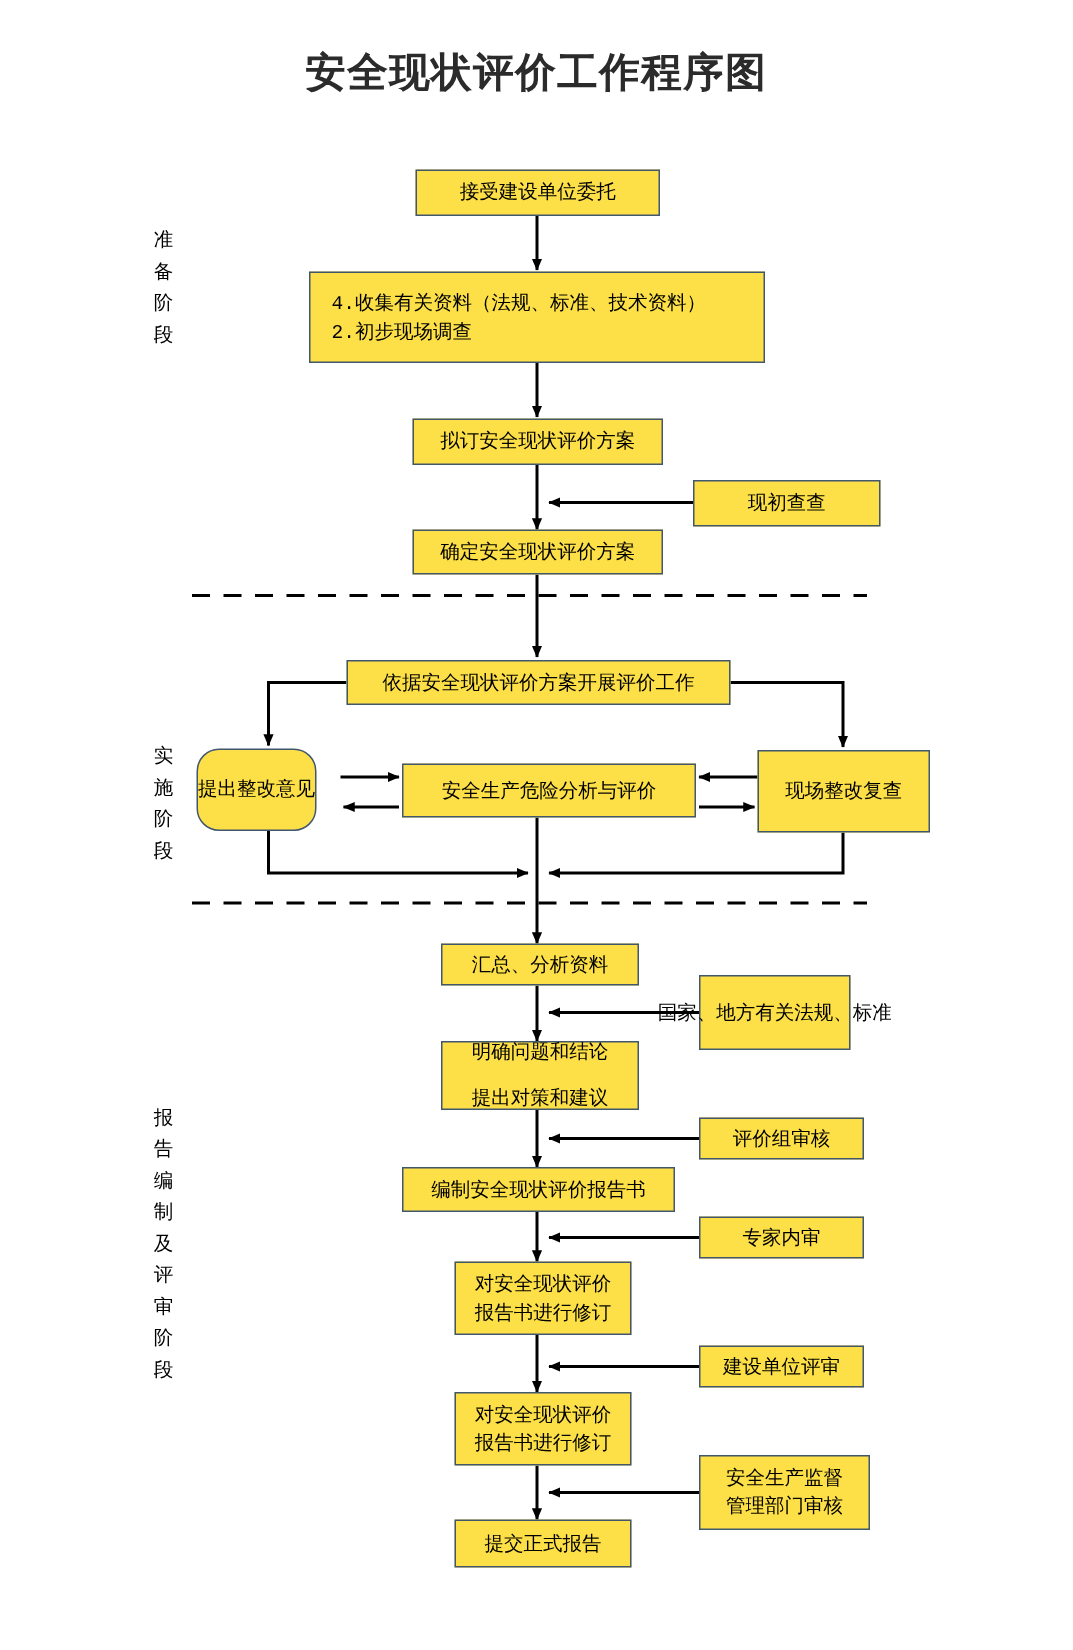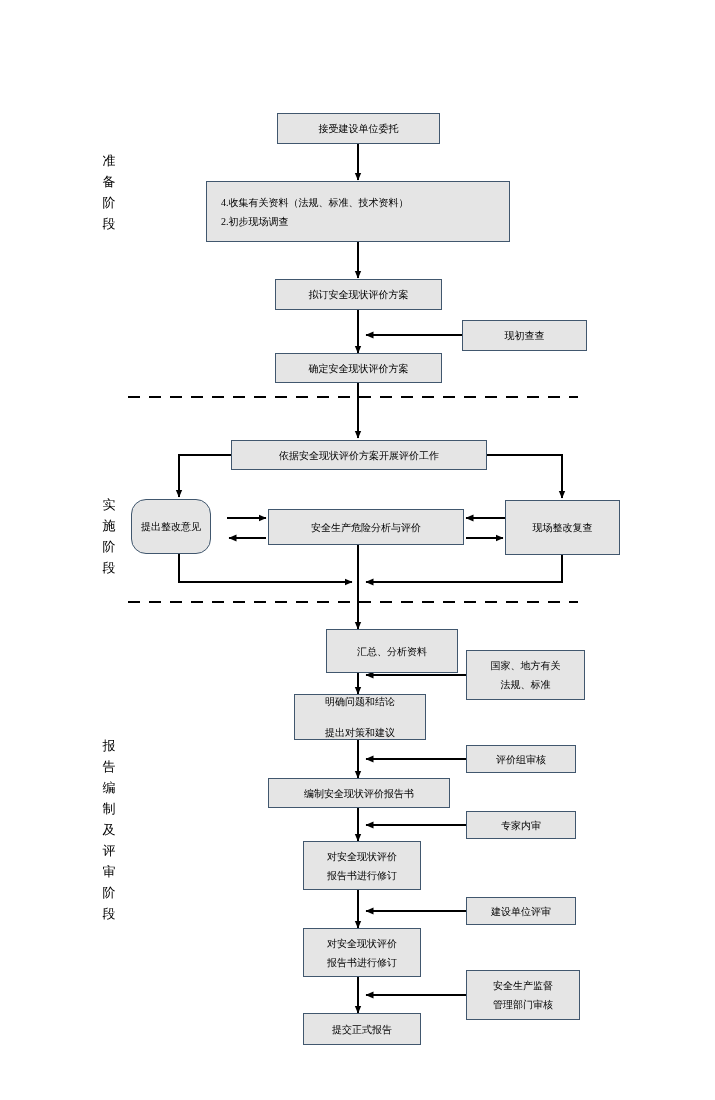--- a/index.html
+++ b/index.html
@@ -38,30 +38,30 @@
     width: 26px;
     text-align: center;
     font-size: 13px;
     color: #000000;
     line-height: 21px;
     font-family: "DejaVu Sans", "Liberation Sans", sans-serif;
   }
   .node {
     position: absolute;
     box-sizing: border-box;
-    background: #e5e5e5;
+    background: #fde047;
     border: 1px solid #41576e;
     color: #000000;
-    font-size: 10px;
+    font-size: 13px;
     line-height: 19px;
     display: flex;
     align-items: center;
     justify-content: center;
     text-align: center;
-    font-family: Liberation Serif, serif;
+    font-family: Liberation Mono, monospace;
   }
   .node.left-align {
     justify-content: flex-start;
     text-align: left;
     padding-left: 14px;
   }
   .node .line { display: block; white-space: nowrap; }
   svg.wires {
     position: absolute;
     left: 0; top: 0;
@@ -70,20 +70,21 @@
     pointer-events: none;
   }
   .wire { stroke: #000000; stroke-width: 2; fill: none; }
   .divider { stroke: #000000; stroke-width: 2; fill: none; stroke-dasharray: 12 9; }
 </style>
 </head>
 <body>
 
 <div id="chart-root">
 
+  <div class="page-title">安全现状评价工作程序图</div>
 
   <div class="stage-label" style="left:96px; top:150px;">
     <span class="sc">准</span><br>
     <span class="sc">备</span><br>
     <span class="sc">阶</span><br>
     <span class="sc">段</span>
   </div>
 
   <div class="stage-label" style="left:96px; top:494px;">
     <span class="sc">实</span><br>
@@ -179,25 +180,25 @@
   </div>
 
   <div class="node" style="left:505px; top:500px; width:115px; height:55px;">
     <span class="line">现场整改复查</span>
   </div>
 
   <div class="node" style="left:268px; top:509px; width:196px; height:36px;">
     <span class="line">安全生产危险分析与评价</span>
   </div>
 
-  <div class="node" style="left:294px; top:629px; width:132px; height:44px;margin-left:32px;">
+  <div class="node" style="left:294px; top:629px; width:132px; height:28px;">
     <span class="line">汇总、分析资料</span>
   </div>
 
-  <div class="node" style="left:466px; top:650px; width:119px; height:50px; flex-direction:column;">
+  <div class="node" style="left:466px; top:650px; width:101px; height:50px; flex-direction:row;">
     <span class="line">国家、地方有关</span>
     <span class="line">法规、标准</span>
   </div>
 
   <div class="node" style="left:294px; top:694px; width:132px; height:46px; flex-direction:column;gap:12px;">
     <span class="line">明确问题和结论</span>
     <span class="line">提出对策和建议</span>
   </div>
 
   <div class="node" style="left:466px; top:745px; width:110px; height:28px;">

